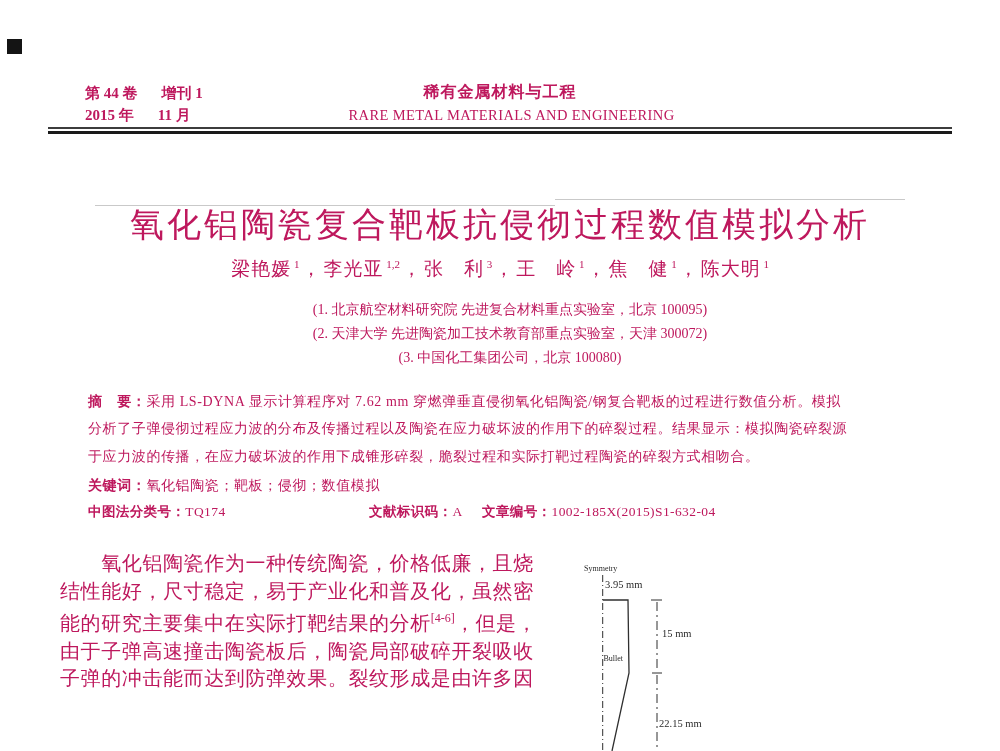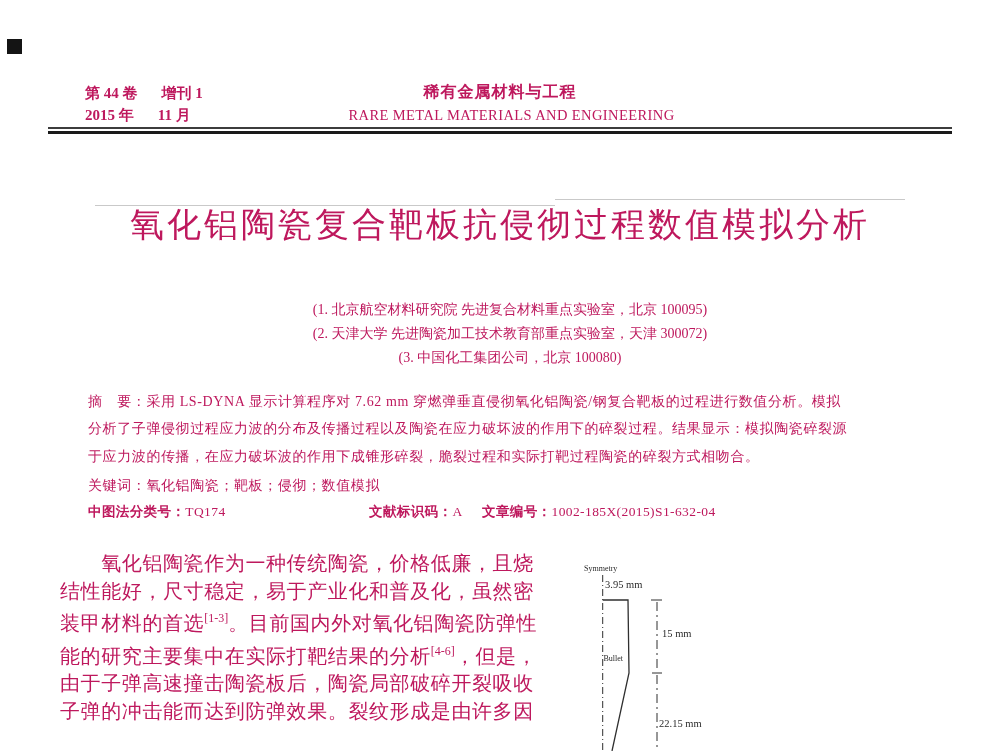--- a/index.html
+++ b/index.html
@@ -25,21 +25,21 @@
   .title{position:absolute;left:0;right:0;top:186px;text-align:center;margin:16px;
     font-family:"Liberation Sans","DejaVu Sans",sans-serif;
     font-size:34px;font-weight:normal;letter-spacing:3px;white-space:nowrap;}
   .authors{position:absolute;left:0;right:0;top:256px;text-align:center;font-size:19px;letter-spacing:1px;white-space:nowrap;}
   .authors sup{font-size:11px;letter-spacing:0;}
   .authors .sep{margin:0 2px;}
   .affils{position:absolute;left:0;right:0;top:298px;text-align:center;font-size:14px;line-height:24px;padding-left:20px;}
   
   .abstract{position:absolute;left:88px;top:388px;width:830px;font-size:14px;letter-spacing:.6px;line-height:27.3px;}
   .tline{white-space:nowrap;}
-  .blk{font-family:"Liberation Sans","DejaVu Sans",sans-serif;font-weight:normal;}
+  .blk{font-family:"Liberation Sans","DejaVu Sans",sans-serif;font-weight:bold;}
   .keywords{position:absolute;left:88px;top:477px;font-size:14px;letter-spacing:.6px;white-space:nowrap;}
   .meta-item{position:absolute;top:503px;font-size:13.5px;letter-spacing:.4px;white-space:nowrap;}
   .meta-0{left:88px;}
   .meta-1{left:369px;}
   .meta-2{left:482px;}
   .meta-item .mlabel{font-family:Liberation Serif, serif;font-weight:bold;text-align:right;}
   
   .body-col{position:absolute;left:60px;top:550px;width:500px;font-size:20px;letter-spacing:.6px;line-height:27.7px;}
   .body-col sup{font-size:12px;letter-spacing:0;}
   
@@ -74,20 +74,21 @@
   <div class="rule">
     <div class="thin"></div>
     <div class="thick"></div>
   </div>
 
   <div class="title-artifact" style="left:95px;width:460px;top:205px;"></div>
   <div class="title-artifact" style="left:555px;width:350px;top:199px;"></div>
 
   <h1 class="title">氧化铝陶瓷复合靶板抗侵彻过程数值模拟分析</h1>
 
+  <div class="authors" id="authors"><span>梁艳媛</span><sup> 1</sup><span class="sep">，</span><span>李光亚</span><sup> 1,2</sup><span class="sep">，</span><span>张　利</span><sup> 3</sup><span class="sep">，</span><span>王　岭</span><sup> 1</sup><span class="sep">，</span><span>焦　健</span><sup> 1</sup><span class="sep">，</span><span>陈大明</span><sup> 1</sup></div>
 
   <div class="affils" id="affils">
       <div>(1. 北京航空材料研究院  先进复合材料重点实验室，北京  100095)</div>
       <div>(2. 天津大学  先进陶瓷加工技术教育部重点实验室，天津  300072)</div>
       <div>(3. 中国化工集团公司，北京  100080)</div>
     </div>
 
   <div class="abstract" id="abs">
       <div class="tline"><span class="blk">摘　要：</span><span>采用 LS-DYNA 显示计算程序对 7.62 mm 穿燃弹垂直侵彻氧化铝陶瓷/钢复合靶板的过程进行数值分析。模拟</span></div>
       <div class="tline"><span>分析了子弹侵彻过程应力波的分布及传播过程以及陶瓷在应力破坏波的作用下的碎裂过程。结果显示：模拟陶瓷碎裂源</span></div>
@@ -104,21 +105,20 @@
   <div class="meta-item meta-1">
     <span class="mlabel">文献标识码：</span><span class="mvalue">A</span>
   </div>
   <div class="meta-item meta-2">
     <span class="mlabel">文章编号：</span><span class="mvalue">1002-185X(2015)S1-632-04</span>
   </div>
 
   <div class="body-col" id="bodyCol">
       <div class="tline"><span>　　氧化铝陶瓷作为一种传统陶瓷，价格低廉，且烧</span></div>
       <div class="tline"><span>结性能好，尺寸稳定，易于产业化和普及化，虽然密</span></div>
-      <div class="tline"><span>装甲材料的首选</span><sup>[1-3]</sup><span>。目前国内外对氧化铝陶瓷防弹性</span></div>
       <div class="tline"><span>能的研究主要集中在实际打靶结果的分析</span><sup>[4-6]</sup><span>，但是，</span></div>
       <div class="tline"><span>由于子弹高速撞击陶瓷板后，陶瓷局部破碎开裂吸收</span></div>
       <div class="tline"><span>子弹的冲击能而达到防弹效果。裂纹形成是由许多因</span></div>
     </div>
 
   <div class="figure">
     <svg width="442" height="197" viewBox="0 0 442 197">
 
       <line x1="44.7" y1="21" x2="44.7" y2="197" stroke="#2f2f2f" stroke-width="1" stroke-dasharray="7 3 1 3"></line>
 

